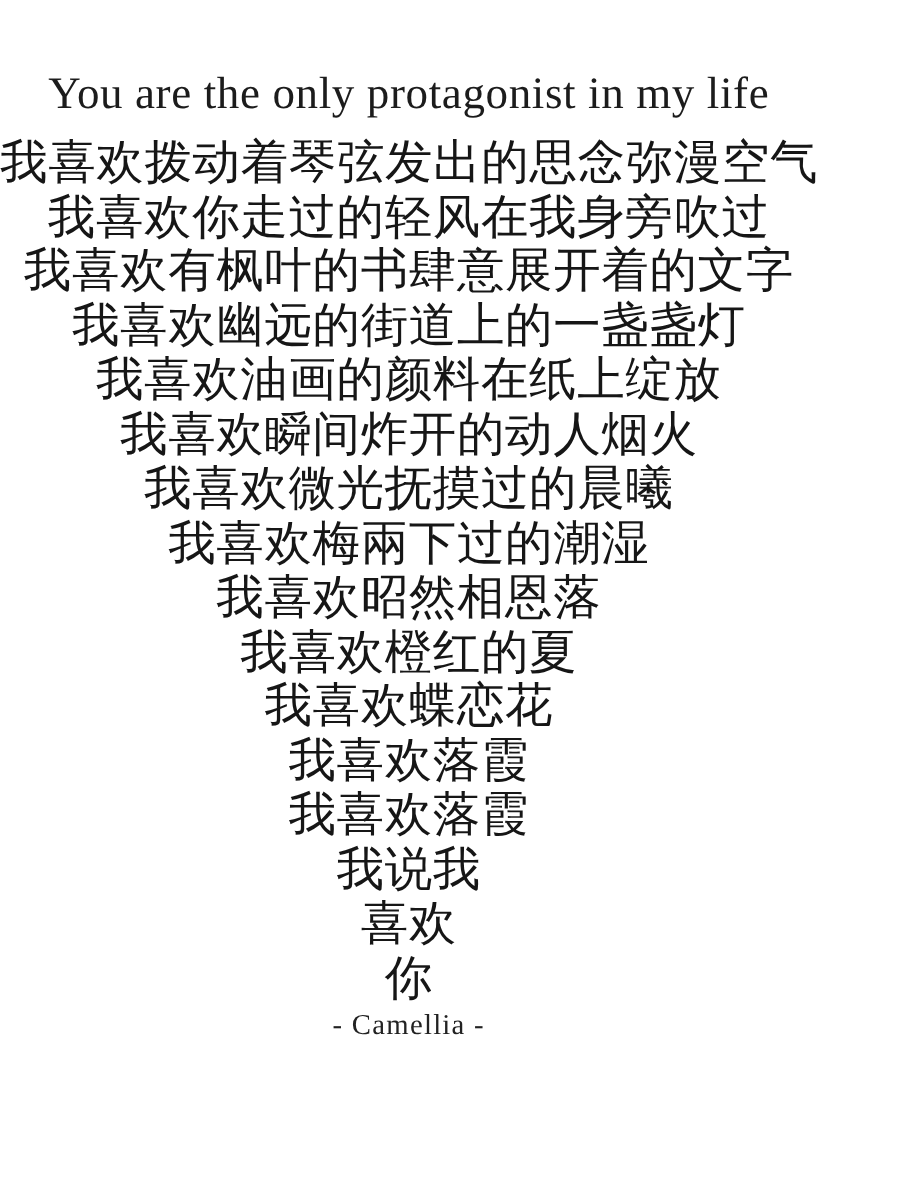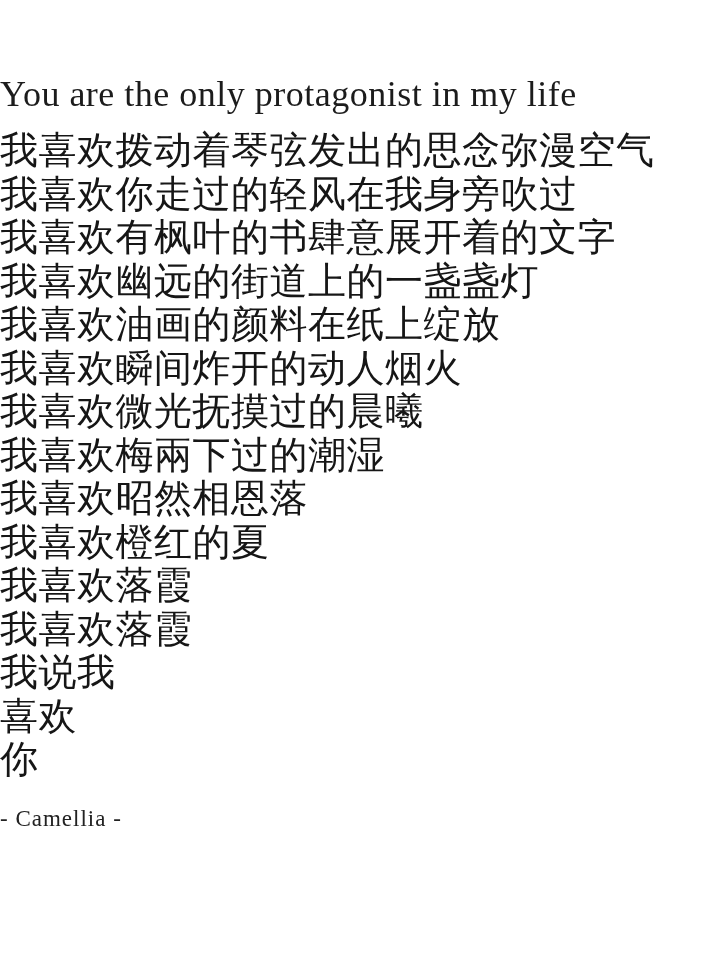--- a/index.html
+++ b/index.html
@@ -10,21 +10,22 @@
     width: 720px;
     height: 960px;
     background: #ffffff;
     overflow: hidden;
     font-family: "Liberation Serif", "DejaVu Serif", serif;
   }
   .page {
     width: 654px;
     height: 960px;
     box-sizing: border-box;
-    padding-top: 72px;
+    padding-top: 52px;
+    text-align: center;
     color: #1a1a1a;
   }
   .poem-title {
     margin: 0 0 13px 0;
     font-size: 36px;
     line-height: 44px;
     font-weight: 500;
     letter-spacing: 0.5px;
     color: #1c1c1c;
     font-family: "Liberation Serif", "DejaVu Serif", serif;
@@ -34,21 +35,20 @@
     padding: 0;
   }
   .poem-line {
     font-size: 38px;
     line-height: 43.5px;
     letter-spacing: 0.5px;
     color: #161616;
     white-space: nowrap;
   }
   .signature {
-    margin-top: 22px;
     font-size: 23px;
     line-height: 30px;
     letter-spacing: 1px;
     color: #222222;
   }
 </style>
 </head>
 <body>
 
 <div class="page">
@@ -59,20 +59,21 @@
     <div class="poem-line">我喜欢拨动着琴弦发出的思念弥漫空气</div>
     <div class="poem-line">我喜欢你走过的轻风在我身旁吹过</div>
     <div class="poem-line">我喜欢有枫叶的书肆意展开着的文字</div>
     <div class="poem-line">我喜欢幽远的街道上的一盏盏灯</div>
     <div class="poem-line">我喜欢油画的颜料在纸上绽放</div>
     <div class="poem-line">我喜欢瞬间炸开的动人烟火</div>
     <div class="poem-line">我喜欢微光抚摸过的晨曦</div>
     <div class="poem-line">我喜欢梅兩下过的潮湿</div>
     <div class="poem-line">我喜欢昭然相恩落</div>
     <div class="poem-line">我喜欢橙红的夏</div>
+    <div class="poem-line">我喜欢蝶恋花</div>
     <div class="poem-line">我喜欢落霞</div>
     <div class="poem-line">我喜欢落霞</div>
     <div class="poem-line">我说我</div>
     <div class="poem-line">喜欢</div>
     <div class="poem-line">你</div>
   </div>
 
   <div class="signature">- Camellia -</div>
 
 </div>

